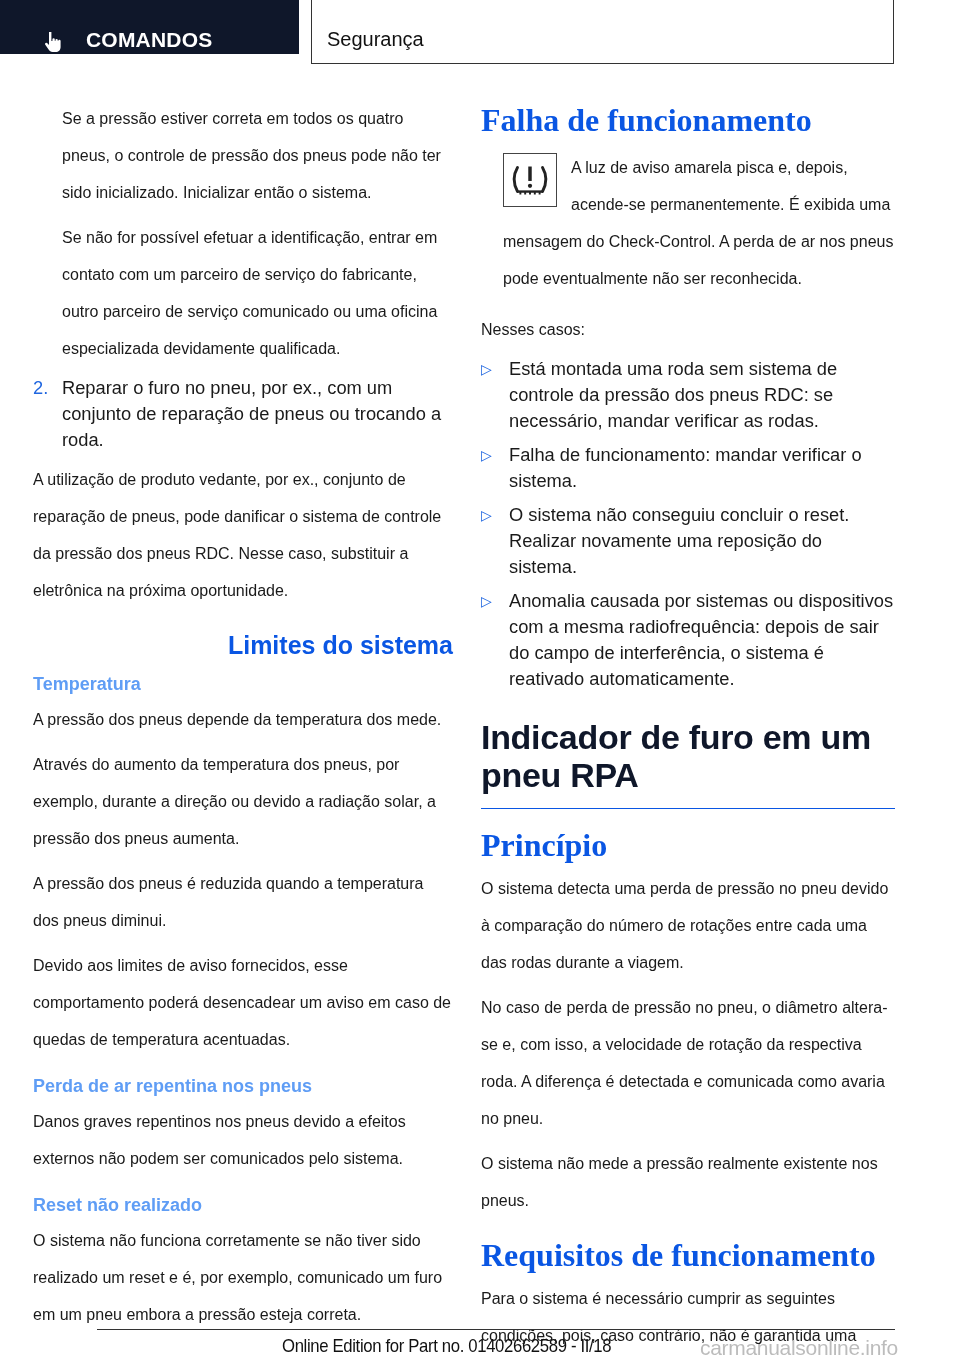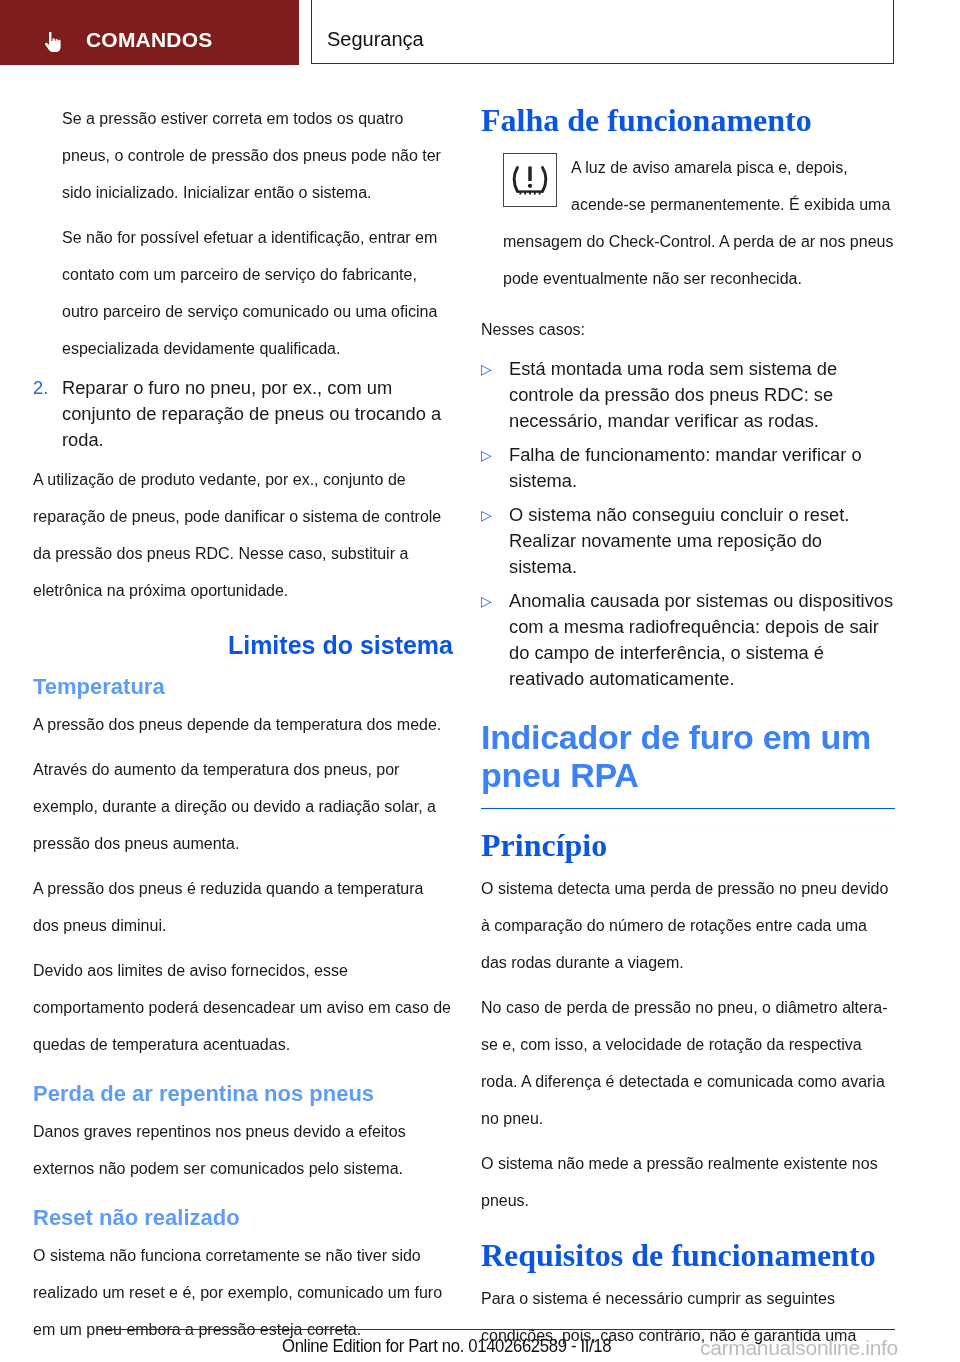--- a/index.html
+++ b/index.html
@@ -1,39 +1,39 @@
 <!DOCTYPE html>
 <html><head>
 <meta charset="utf-8">
 <style>
   html, body { margin:0; padding:0; background:#ffffff; }
   body { width:960px; height:1362px; position:relative; overflow:hidden;
          font-family:"Liberation Sans", sans-serif; color:#1a1a1a; }
-  .hdr-left { position:absolute; left:0; top:0; width:299px; height:65px; background:#7f1d1d;
+  .hdr-left { position:absolute; left:0; top:0; width:299px; height:54px; background:#0f172a;
               display:flex; align-items:flex-end; }
   .hdr-left .hand { position:absolute; left:40px; top:30px; width:24px; height:24px; }
   .hdr-left .lbl { position:absolute; left:86px; top:28px; color:#fff; font-weight:bold; font-size:21px; letter-spacing:0.2px; }
   .hdr-right { position:absolute; left:311px; top:-2px; width:583px; height:66px; border:1px solid #333;
                border-top:none; box-sizing:border-box; }
   .hdr-right .lbl { position:absolute; left:15px; top:30px; font-size:20px; color:#111; }
 
   .col { position:absolute; top:100px; width:420px; }
   .col.left { left:33px; }
   .col.right { left:481px; width:414px; }
 
   p { margin:0 0 8px 0; font-size:16px; line-height:37px; }
   .indent { padding-left:29px; }
   .num-item { display:flex; margin-bottom:8px; }
   .num-item .n { width:29px; flex:none; color:#1f66e0; font-size:18.3px; line-height:26px; }
   .num-item .t { font-size:18.3px; line-height:26px; }
 
   h2 { margin:22px 0 16px 0; font-size:25px; color:#0a56e3; font-weight:bold;text-align:right; }
-  h3.light { margin:18px 0 6px 0; font-size:22px; color:#5f9df5; font-weight:bold; }
+  h3.light { margin:18px 0 6px 0; font-size:18px; color:#5f9df5; font-weight:bold; }
   h3.dark { margin:18px 0 6px 0; font-size:32px; color:#0a56e3; font-weight:bold;font-family:Liberation Serif, serif; }
-  h1 { margin:18px 0 0 0; font-size:34px; line-height:38px; color:#3b82f6; font-weight:bold; letter-spacing:-0.3px; }
+  h1 { margin:18px 0 0 0; font-size:34px; line-height:38px; color:#0f172a; font-weight:bold; letter-spacing:-0.3px; }
   .h1rule { border-top:1.5px solid #0a56e3; margin:14px 0 18px 0; }
 
   .warn-block { position:relative; padding-left:0;margin-left:22px; }
   .warn-icon { float:left; width:54px; height:54px; border:1px solid #444; margin:4px 14px 6px 0; box-sizing:border-box; }
   .bullet { display:flex; margin-bottom:8px; }
   .bullet .b { width:28px; flex:none; color:#1f66e0; font-size:14px; line-height:26px; }
   .bullet .t { font-size:18.3px; line-height:26px; }
 
   .page-num { position:absolute; left:33px; top:1358px; font-size:26px; font-weight:bold; color:#111; }
   .footer-rule { position:absolute; left:97px; top:1329px; width:798px; border-top:1.5px solid #333; }

